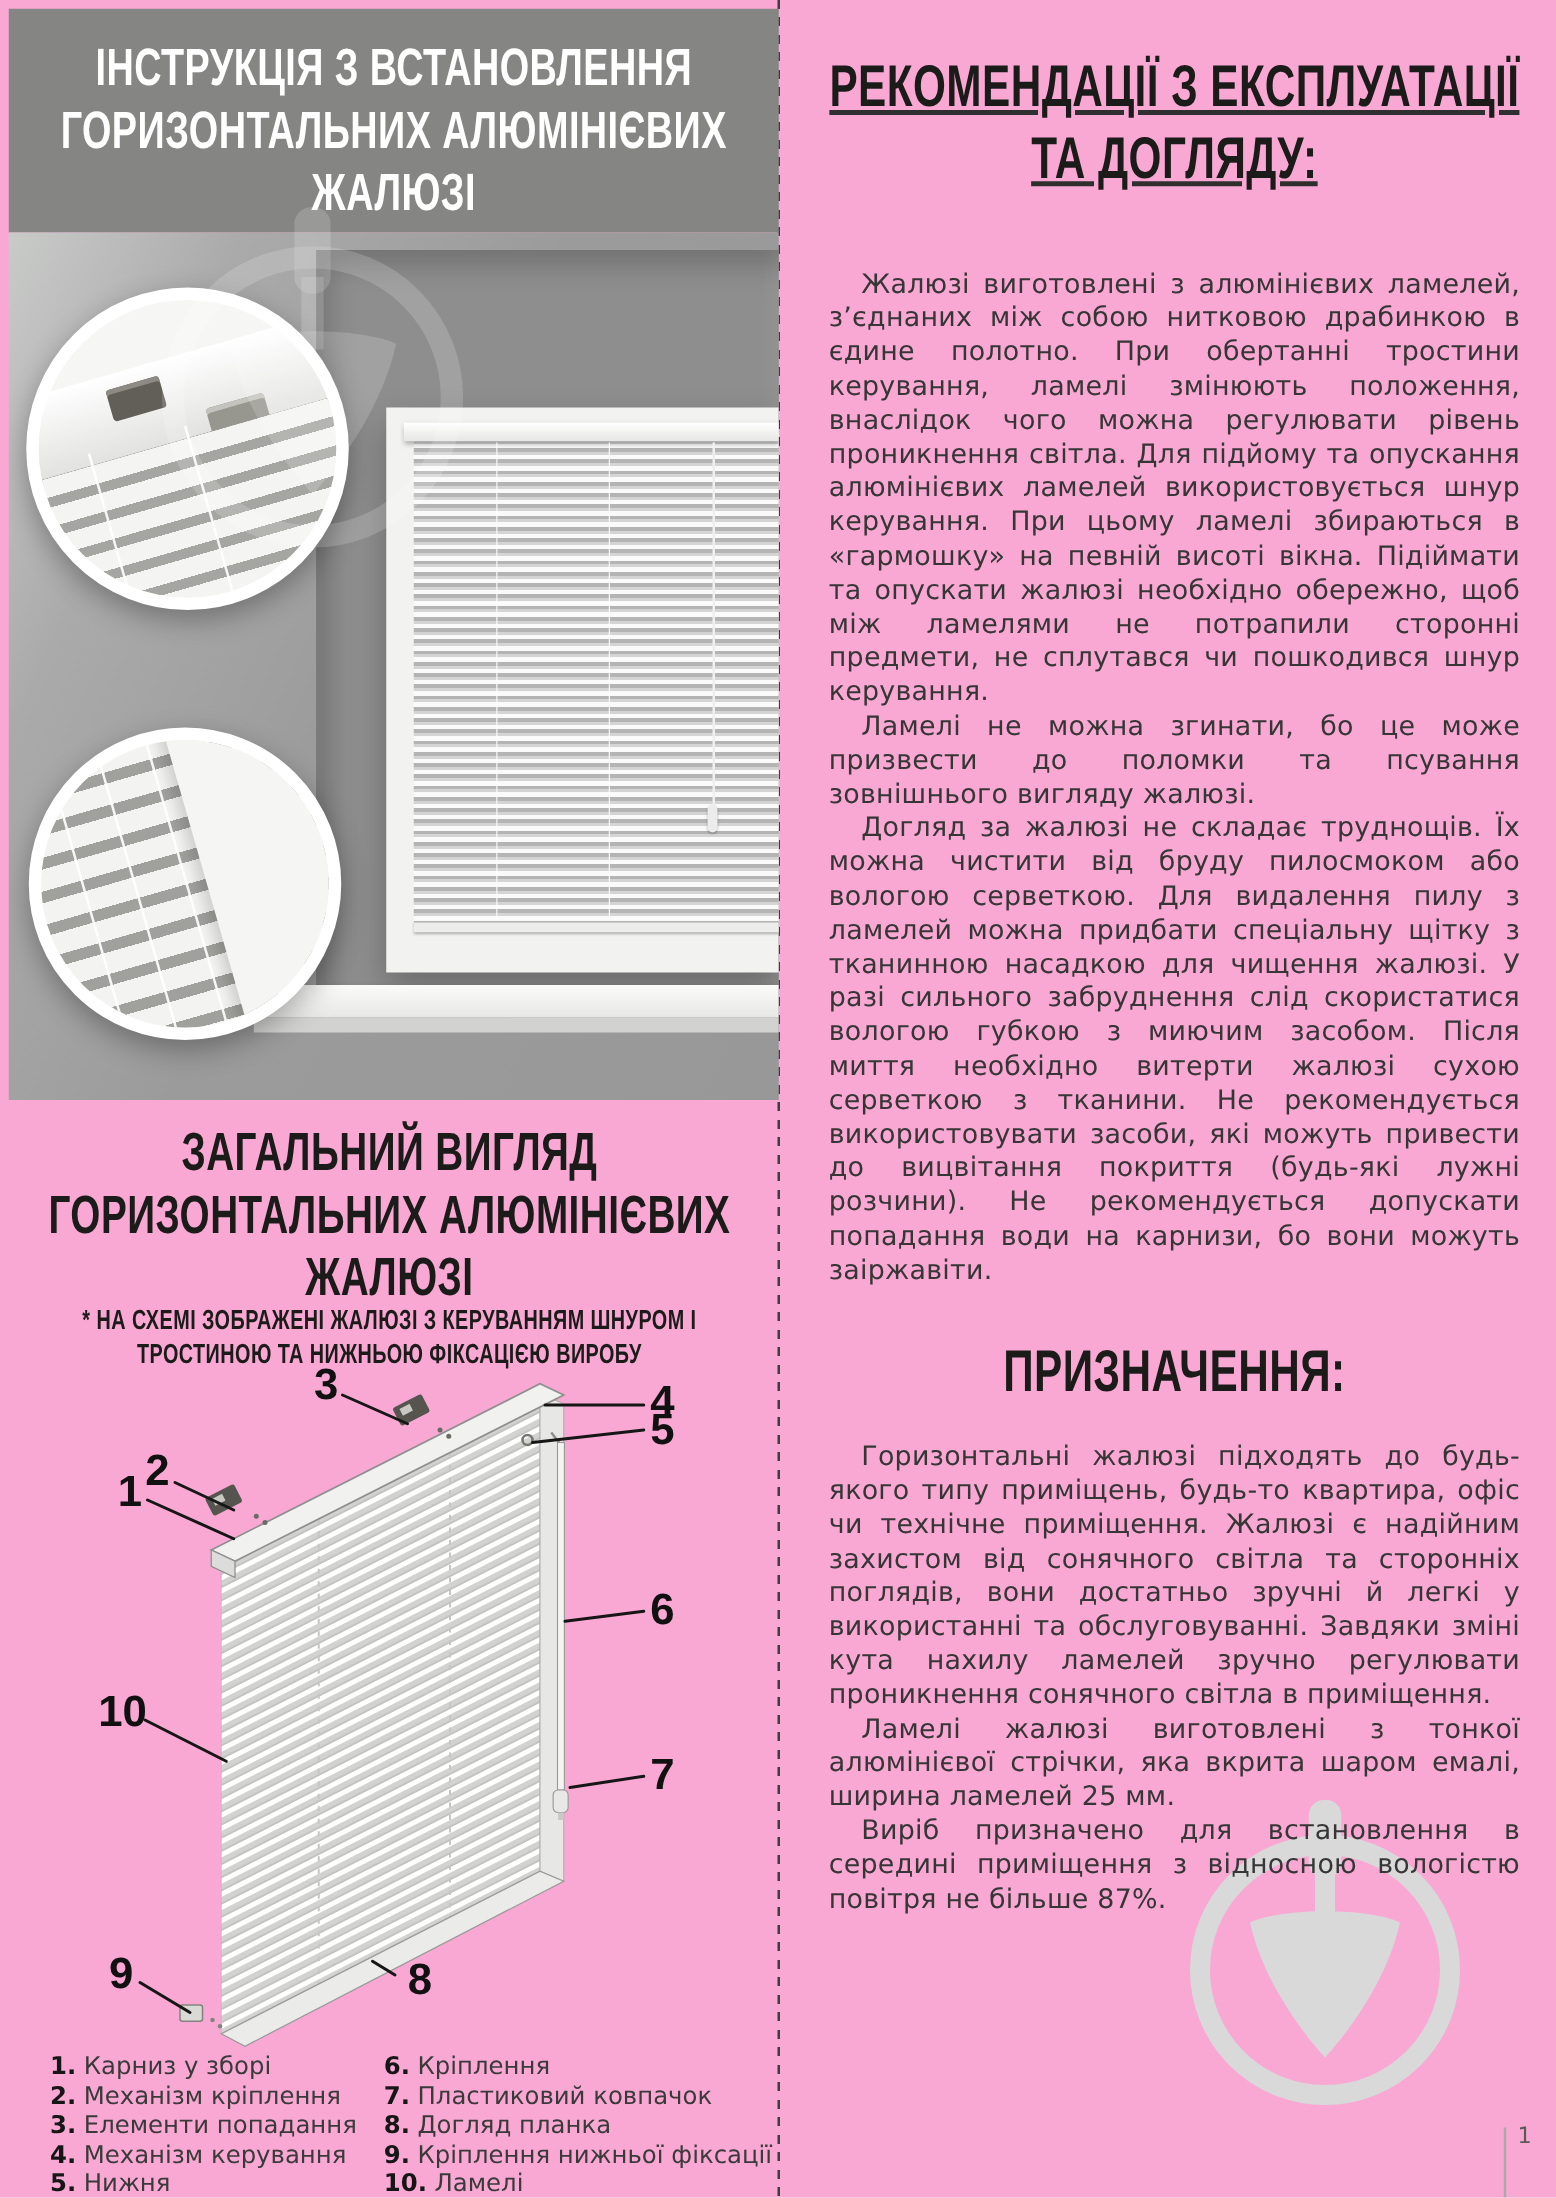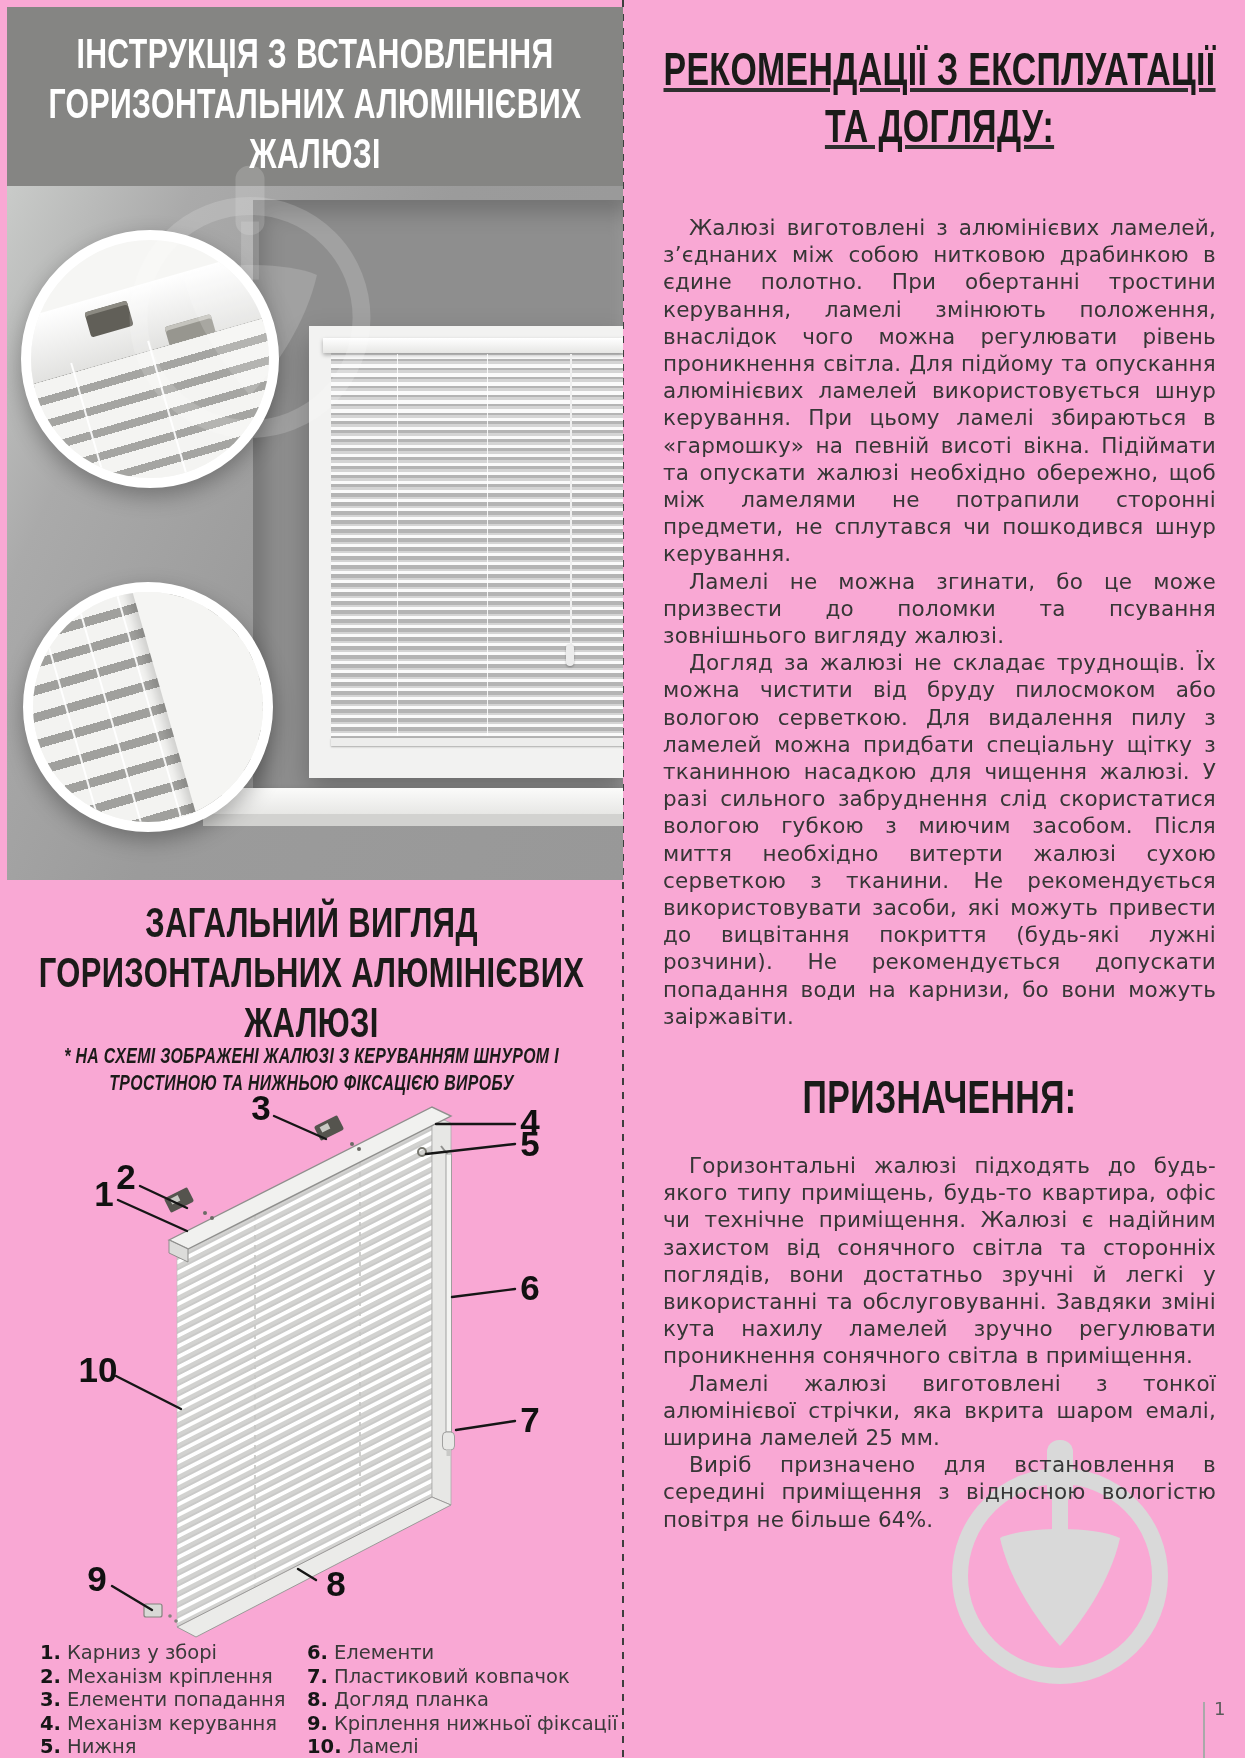--- a/index.html
+++ b/index.html
@@ -48,21 +48,21 @@
             background:repeating-linear-gradient(180deg,#f3f3f1 0 17px,#a0a09d 17px 26px);}
   .c2-white{position:absolute;right:-70px;top:-40px;width:160px;height:340px;background:#f5f5f3;transform:rotate(-16deg);box-shadow:-6px 0 10px rgba(0,0,0,.15);}
   .vcord{position:absolute;top:-10px;width:2px;height:120%;background:rgba(255,255,255,.9);}
   
   .wm{position:absolute;pointer-events:none;}
   .wm-top{left:105px;top:138px;width:290px;height:330px;z-index:5;opacity:.55;}
   .wm-bot{left:930px;top:1438px;width:260px;height:250px;z-index:0;}
   
   .overview-title{position:absolute;left:0;top:897px;width:623px;}
   .overview-title .cond{color:#1b1b19;font-size:43px;line-height:50px;}
-  .note{position:absolute;left:0;top:1042px;width:623px;font-style:italic;}
+  .note{position:absolute;left:0;top:1042px;width:623px;}
   .note .cond{color:#1b1b19;font-size:22px;line-height:27px;}
   
   .diagram{position:absolute;left:60px;top:1092px;width:500px;height:560px;}
   .diagram svg{position:absolute;left:0;top:0;}
   .callout{position:absolute;transform:translate(-50%,-50%);font-family:"Liberation Sans",sans-serif;
            font-weight:bold;font-size:35px;color:#111;}
   
   .legend{position:absolute;left:40px;top:1641px;width:580px;font-size:19.5px;line-height:23.6px;color:#3a3a3a;}
   .lcol{position:absolute;top:0;}
   .lcol1{left:0;width:260px;}
@@ -225,21 +225,21 @@
 
   <section class="legend">
     <div class="lcol lcol1">
       <div class="lrow"><b>1.</b><span>Карниз у зборі</span></div>
       <div class="lrow"><b>2.</b><span>Механізм кріплення</span></div>
       <div class="lrow"><b>3.</b><span>Елементи попадання</span></div>
       <div class="lrow"><b>4.</b><span>Механізм керування</span></div>
       <div class="lrow"><b>5.</b><span>Нижня</span></div>
     </div>
     <div class="lcol lcol2">
-      <div class="lrow"><b>6.</b><span>Елементи</span></div>
+      <div class="lrow"><b>6.</b><span>Кріплення</span></div>
       <div class="lrow"><b>7.</b><span>Пластиковий ковпачок</span></div>
       <div class="lrow"><b>8.</b><span>Догляд планка</span></div>
       <div class="lrow"><b>9.</b><span>Кріплення нижньої фіксації</span></div>
       <div class="lrow"><b>10.</b><span>Ламелі</span></div>
     </div>
   </section>
 
   <svg class="wm wm-bot" viewBox="0 0 260 250">
     <g fill="#d9d9d9" stroke="none">
       <rect x="117" y="2" width="26" height="62" rx="12"></rect>
@@ -262,19 +262,19 @@
   </section>
 
   <section class="rcol rtitle purpose-title cwrap">
     <div class="cond">
         <div>ПРИЗНАЧЕННЯ:</div>
       </div>
   </section>
   <section class="rcol rbody purpose-body">
     <p>Горизонтальні жалюзі підходять до будь-якого типу приміщень, будь-то квартира, офіс чи технічне приміщення. Жалюзі є надійним захистом від сонячного світла та сторонніх поглядів, вони достатньо зручні й легкі у використанні та обслуговуванні. Завдяки зміні кута нахилу ламелей зручно регулювати проникнення сонячного світла в приміщення.</p>
     <p>Ламелі жалюзі виготовлені з тонкої алюмінієвої стрічки, яка вкрита шаром емалі, ширина ламелей 25 мм.</p>
-    <p>Виріб призначено для встановлення в середині приміщення з відносною вологістю повітря не більше 64%.</p>
+    <p>Виріб призначено для встановлення в середині приміщення з відносною вологістю повітря не більше 87%.</p>
   </section>
 
   <div class="pnum-line"></div>
   <div class="pnum">1</div>
 
 </div>
 
 </body></html>

